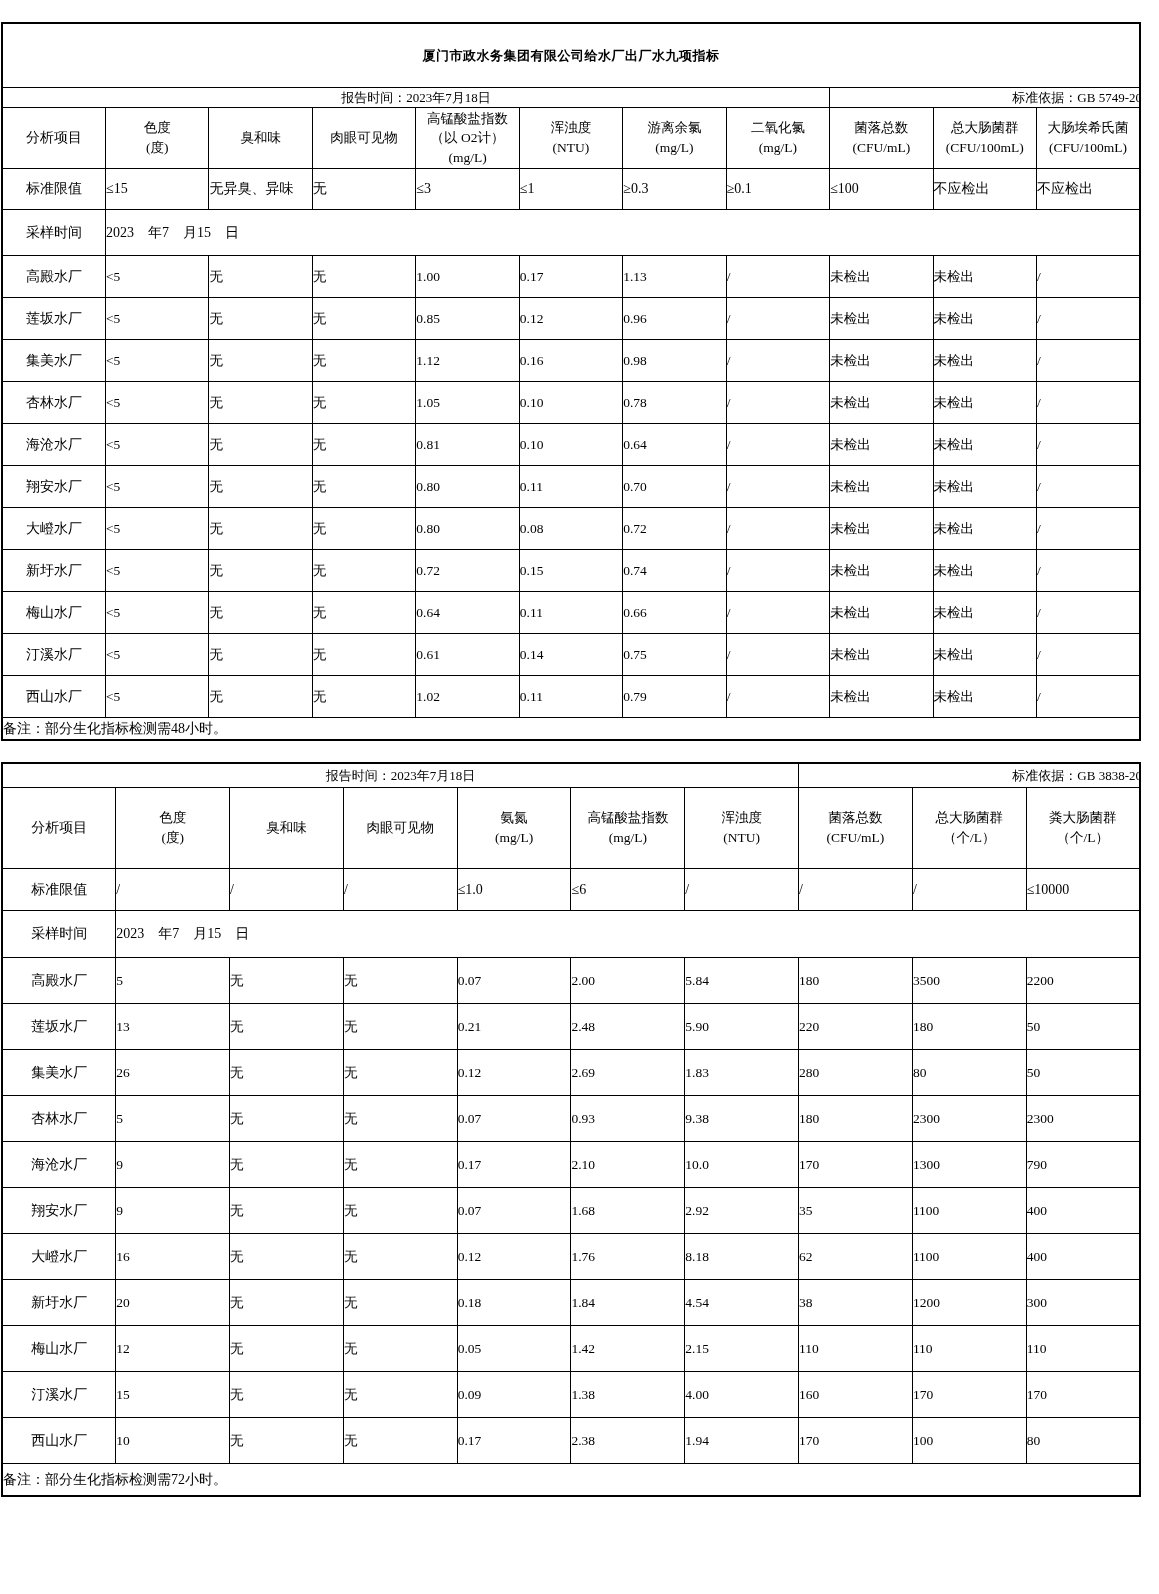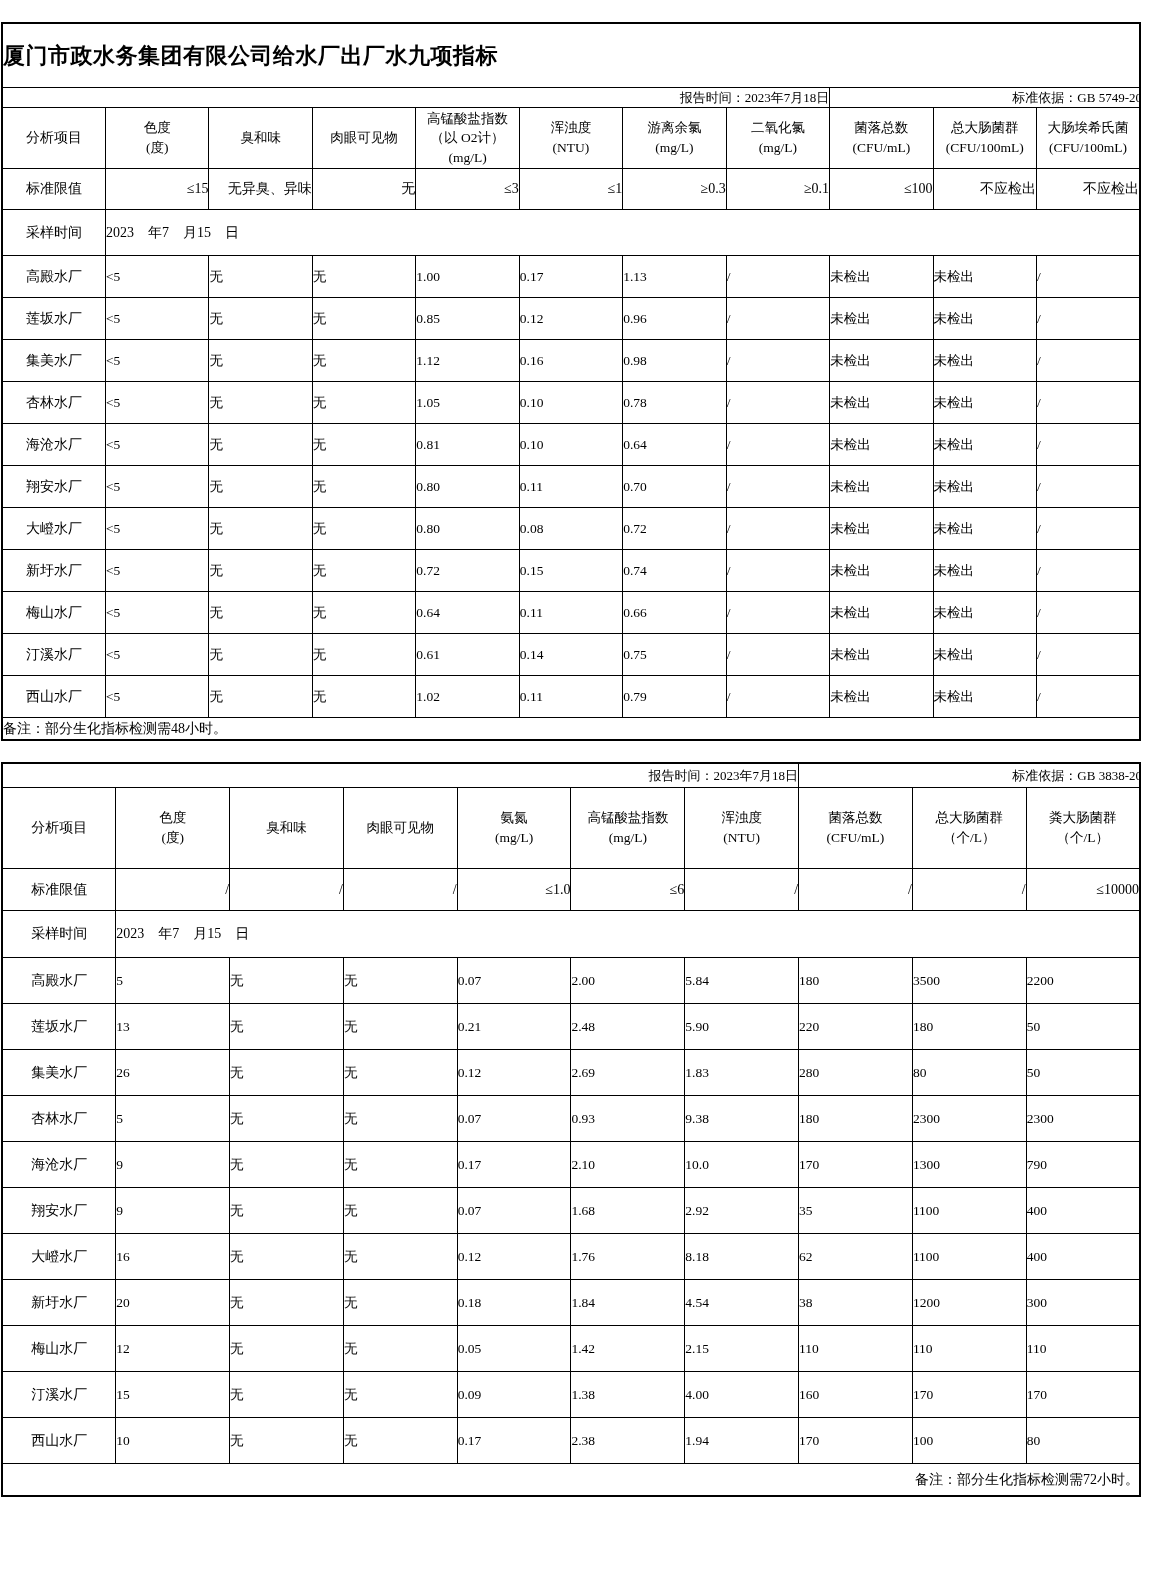--- a/index.html
+++ b/index.html
@@ -12,52 +12,52 @@
   .report { position: absolute; left: 1px; width: 1140px; }
   #table-0 { top: 22px; }
   #table-1 { top: 762px; }
 
   table.grid {
     border-collapse: collapse; table-layout: fixed;
     width: 1140px; border: 2px solid #000;
   }
   .grid td { border: 1px solid #000; padding: 0; vertical-align: middle; overflow: hidden; }
 
-  .title-cell { text-align: left; font-weight: bold; font-size: 22px; letter-spacing: 0.5px; }
+  .title-cell { text-align: center; font-weight: bold; font-size: 13px; letter-spacing: 0.5px; }
   .t0 .title-cell { height: 63px; }
   .t1 .title-cell { height: 60px; }
 
   .row-meta td { font-size: 13px; }
   .t0 .row-meta td { height: 19px; }
   .t1 .row-meta td { height: 23px; }
-  .meta-left { text-align: right; padding-left: 4px; white-space: nowrap; }
+  .meta-left { text-align: center; padding-left: 4px; white-space: nowrap; }
   .meta-right { text-align: right; white-space: nowrap; overflow: visible; }
   .shift-right { display: inline-block; transform: translateX(16px); }
 
   .corner-cell { text-align: center; font-size: 14px; }
   .head-cell { text-align: center; font-size: 13.5px; line-height: 1.45; white-space: pre-line; }
   .t0 .row-header td { height: 60px; }
   .t1 .row-header td { height: 80px; }
 
-  .limit-cell { text-align: right; font-size: 14px; font-family: Liberation Serif, serif; }
+  .limit-cell { text-align: left; font-size: 14px; font-family: Liberation Serif, serif; }
   .t0 .row-limits td { height: 40px; }
   .t1 .row-limits td { height: 41px; }
 
   .sampling-cell { text-align: left; font-size: 14px; white-space: pre; }
   .t0 .row-sampling td { height: 45px; }
   .t1 .row-sampling td { height: 46px; }
 
   .plant-cell { text-align: center; font-size: 14px; }
   .value-cell { text-align: left; font-size: 13.5px; padding-left: 3px; }
   .t0 .row-data td { height: 41px; }
   .t1 .row-data td { height: 45px; }
 
   .note-cell { text-align: left; font-size: 14px; padding-left: 3px; }
   .t0 .row-note td { height: 21px; }
-  .t1 .row-note td { height: 31px; text-align: right; }
+  .t1 .row-note td { height: 31px; }
 </style>
 </head>
 <body>
 
 <main>
   <section class="report" id="table-0">
       <table class="grid t0">
         <colgroup>
           <col>
           <col>

